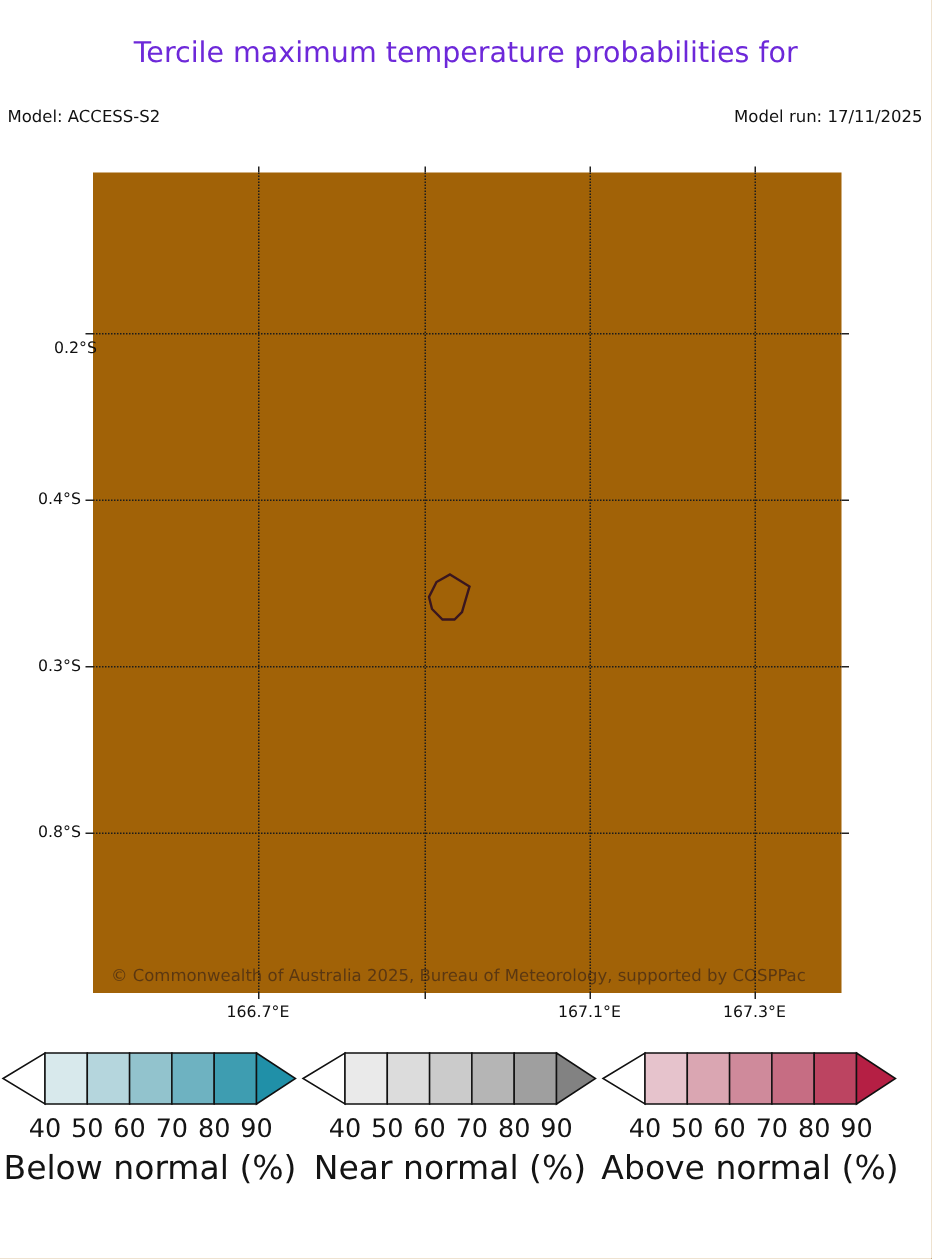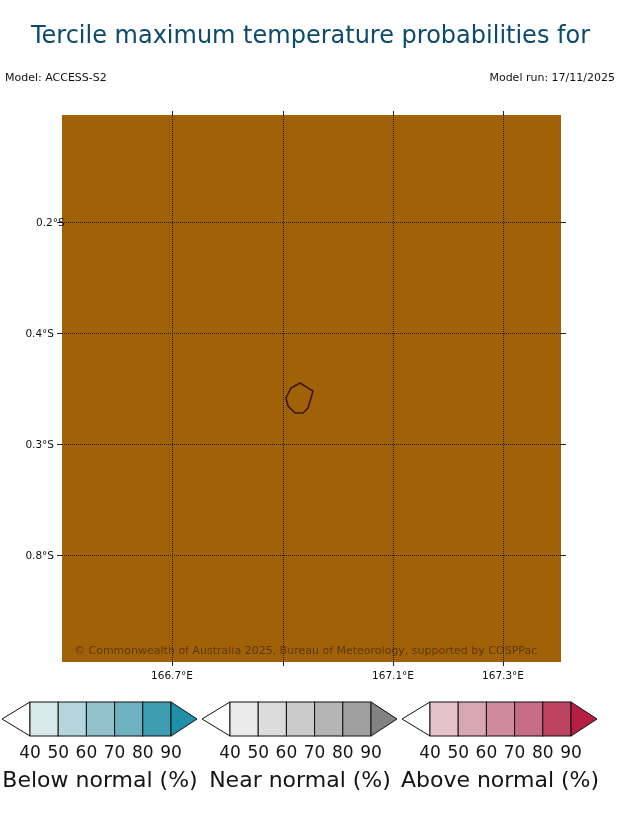--- a/index.html
+++ b/index.html
@@ -9,23 +9,23 @@
     position: relative;
     width: 621px;
     height: 839px;
     background: #ffffff;
     overflow: hidden;
   }
   .title-block {
     position: absolute;
     top: 24px; left: 0; right: 0;
     text-align: center;
-    font-size: 24px;
+    font-size: 19px;
     line-height: 23px;
-    color: #0c4a6e;
+    color: #6d28d9;
   }
   .meta-left {
     position: absolute;
     top: 69px; left: 5px;
     font-size: 11px;
     line-height: 18.5px;
     color: #111;
   }
   .meta-right {
     position: absolute;
@@ -155,21 +155,21 @@
       <div class="tick tick-h" style="left: 57px; top: 555px;"></div>
       <div class="tick tick-h" style="left: 561px; top: 555px;"></div>
     </div>
   <div id="xlabels">
       <div class="axis-label-x" style="left: 137px;">166.7°E</div>
       <div class="axis-label-x" style="left: 248px; margin-top: 39px;">166.9°E</div>
       <div class="axis-label-x" style="left: 358px;">167.1°E</div>
       <div class="axis-label-x" style="left: 468px;">167.3°E</div>
     </div>
   <div id="ylabels">
-      <div class="axis-label-y" style="width: 54px; top: 215px; padding-left: 36px;">0.2°S</div>
+      <div class="axis-label-y" style="width: 54px; top: 225px; padding-left: 36px;">0.2°S</div>
       <div class="axis-label-y" style="width: 54px; top: 326px;">0.4°S</div>
       <div class="axis-label-y" style="width: 54px; top: 437px;">0.3°S</div>
       <div class="axis-label-y" style="width: 54px; top: 548px;">0.8°S</div>
     </div>
 
   <div id="legends-row">
     <div class="legend-block">
       <div class="legend-colorbar-slot"><svg width="200" height="61" viewBox="0 0 200 61">
             <polygon points="2,18 30,1 30,35" fill="#ffffff" stroke="#111" stroke-width="1"></polygon>
             <rect x="30" y="1" width="28.2" height="34" fill="#d8e9ec" stroke="#111" stroke-width="1"></rect>

